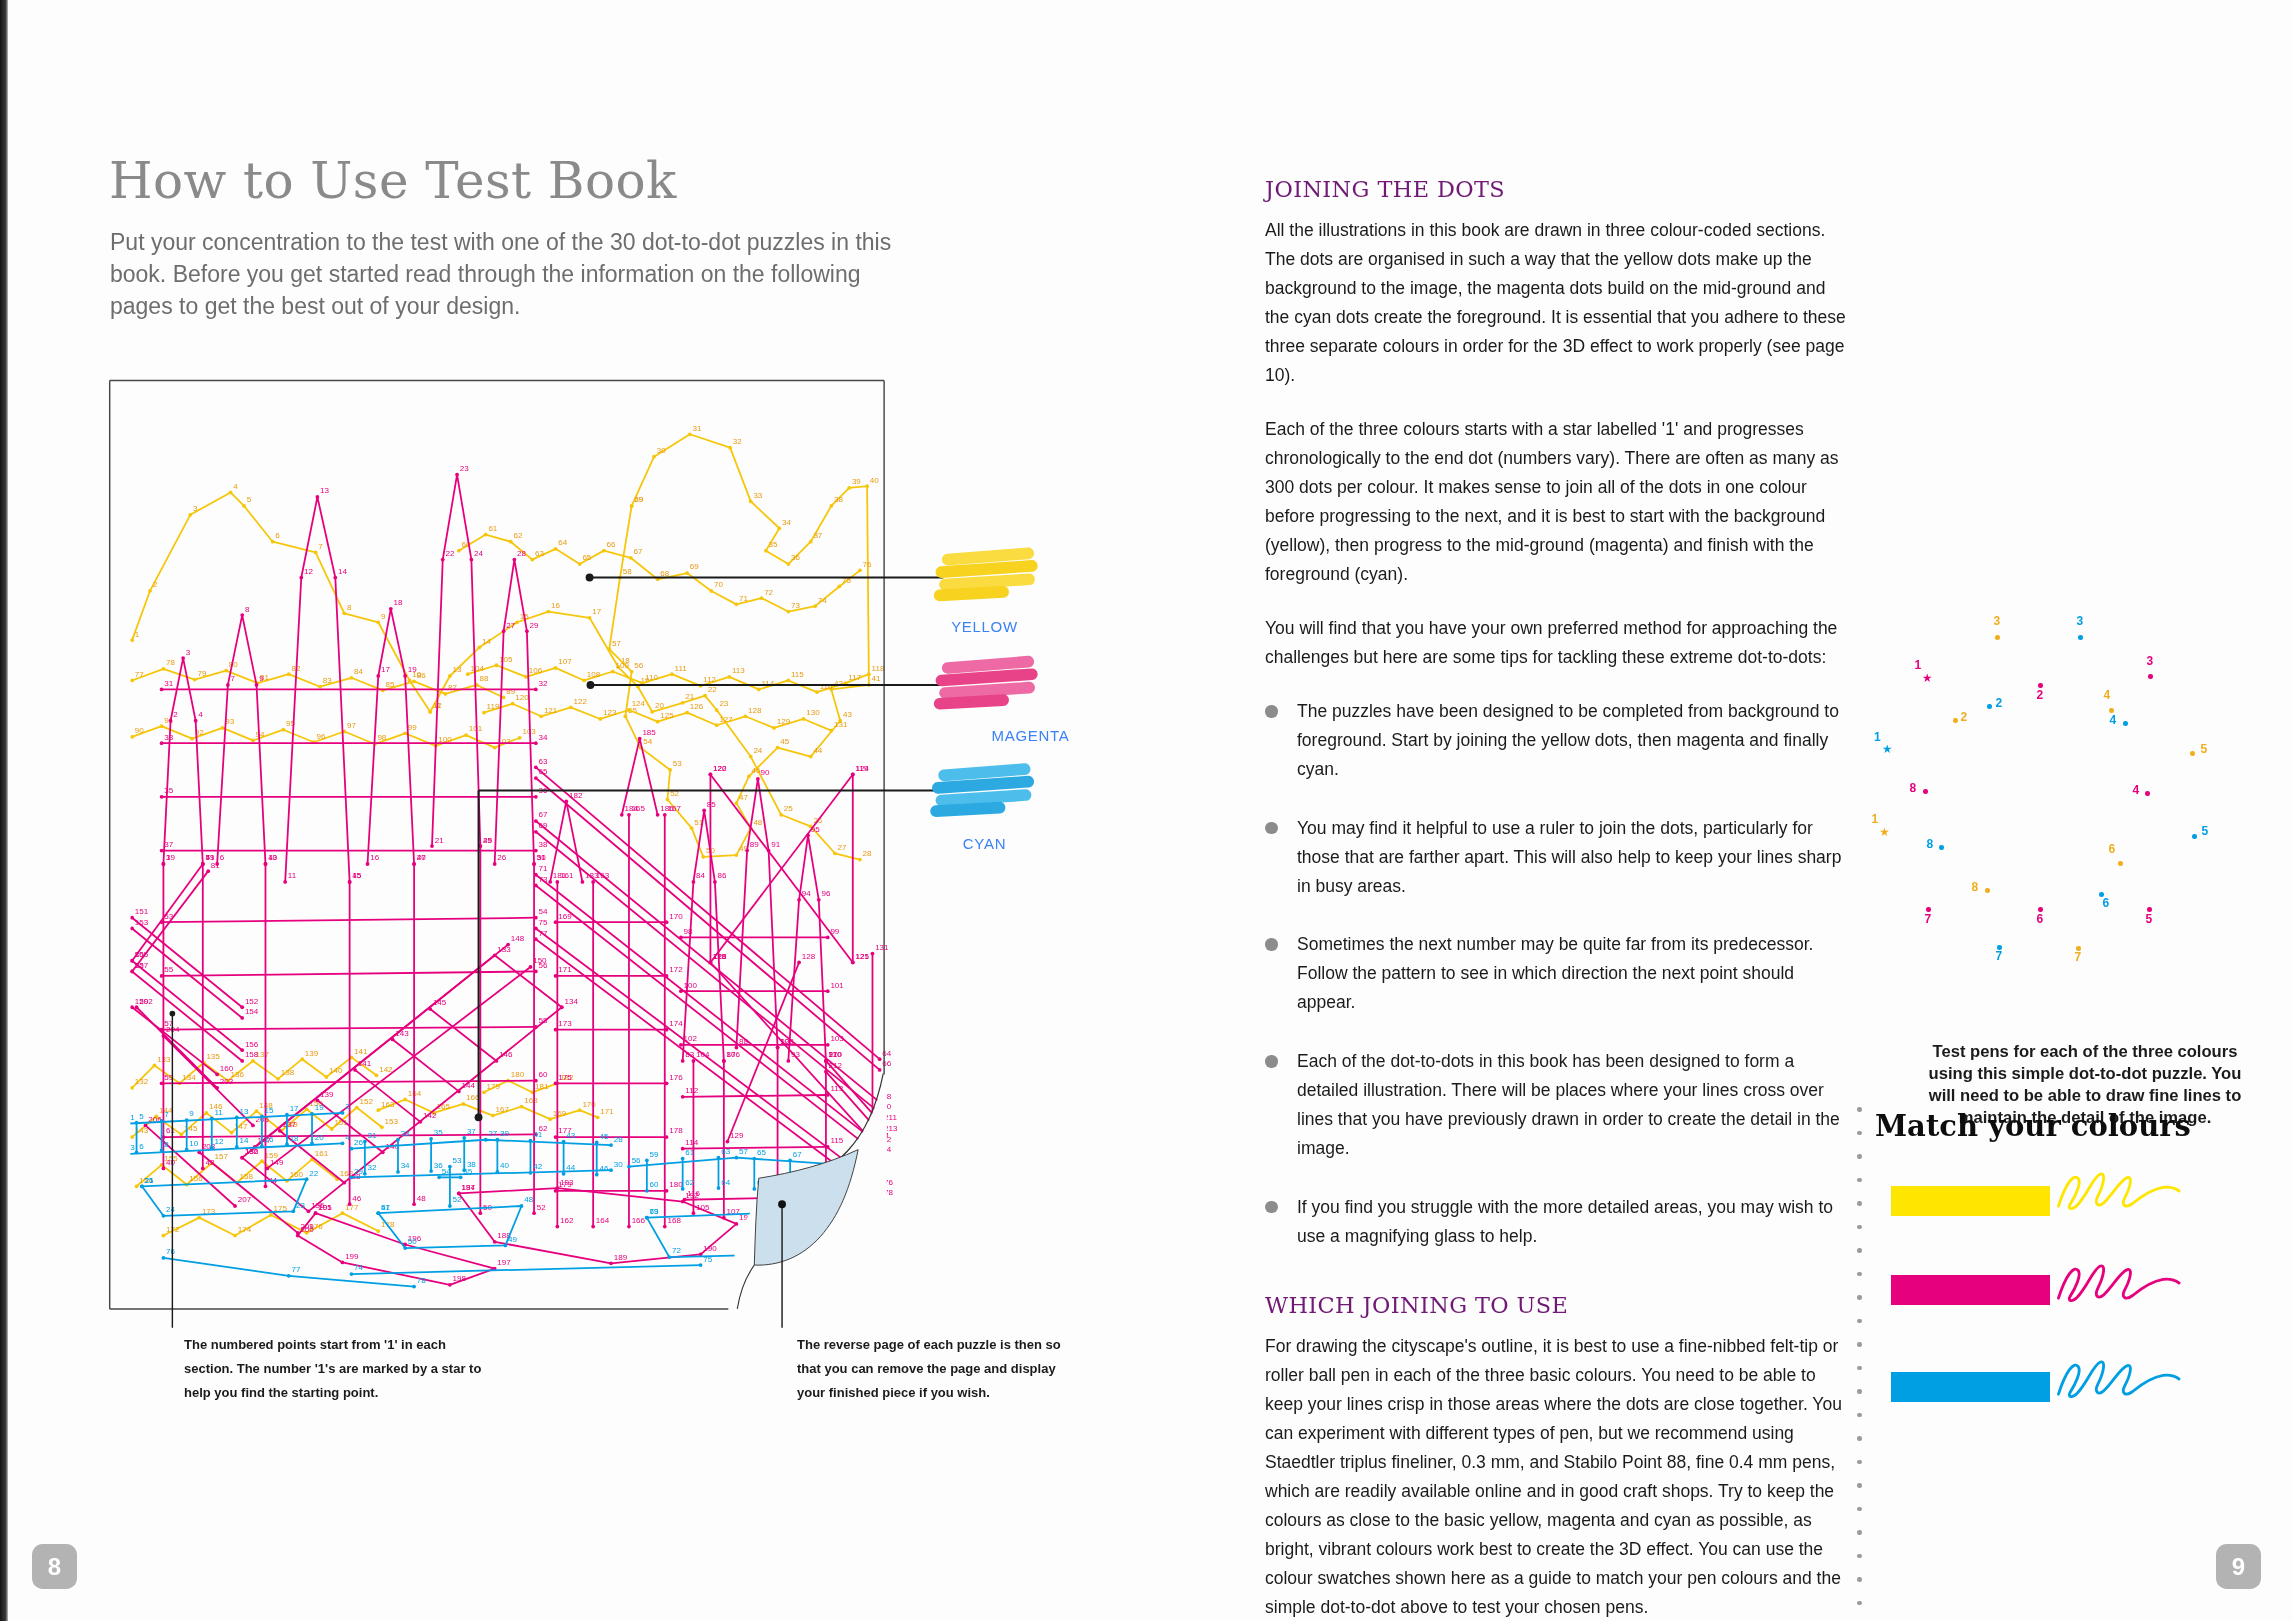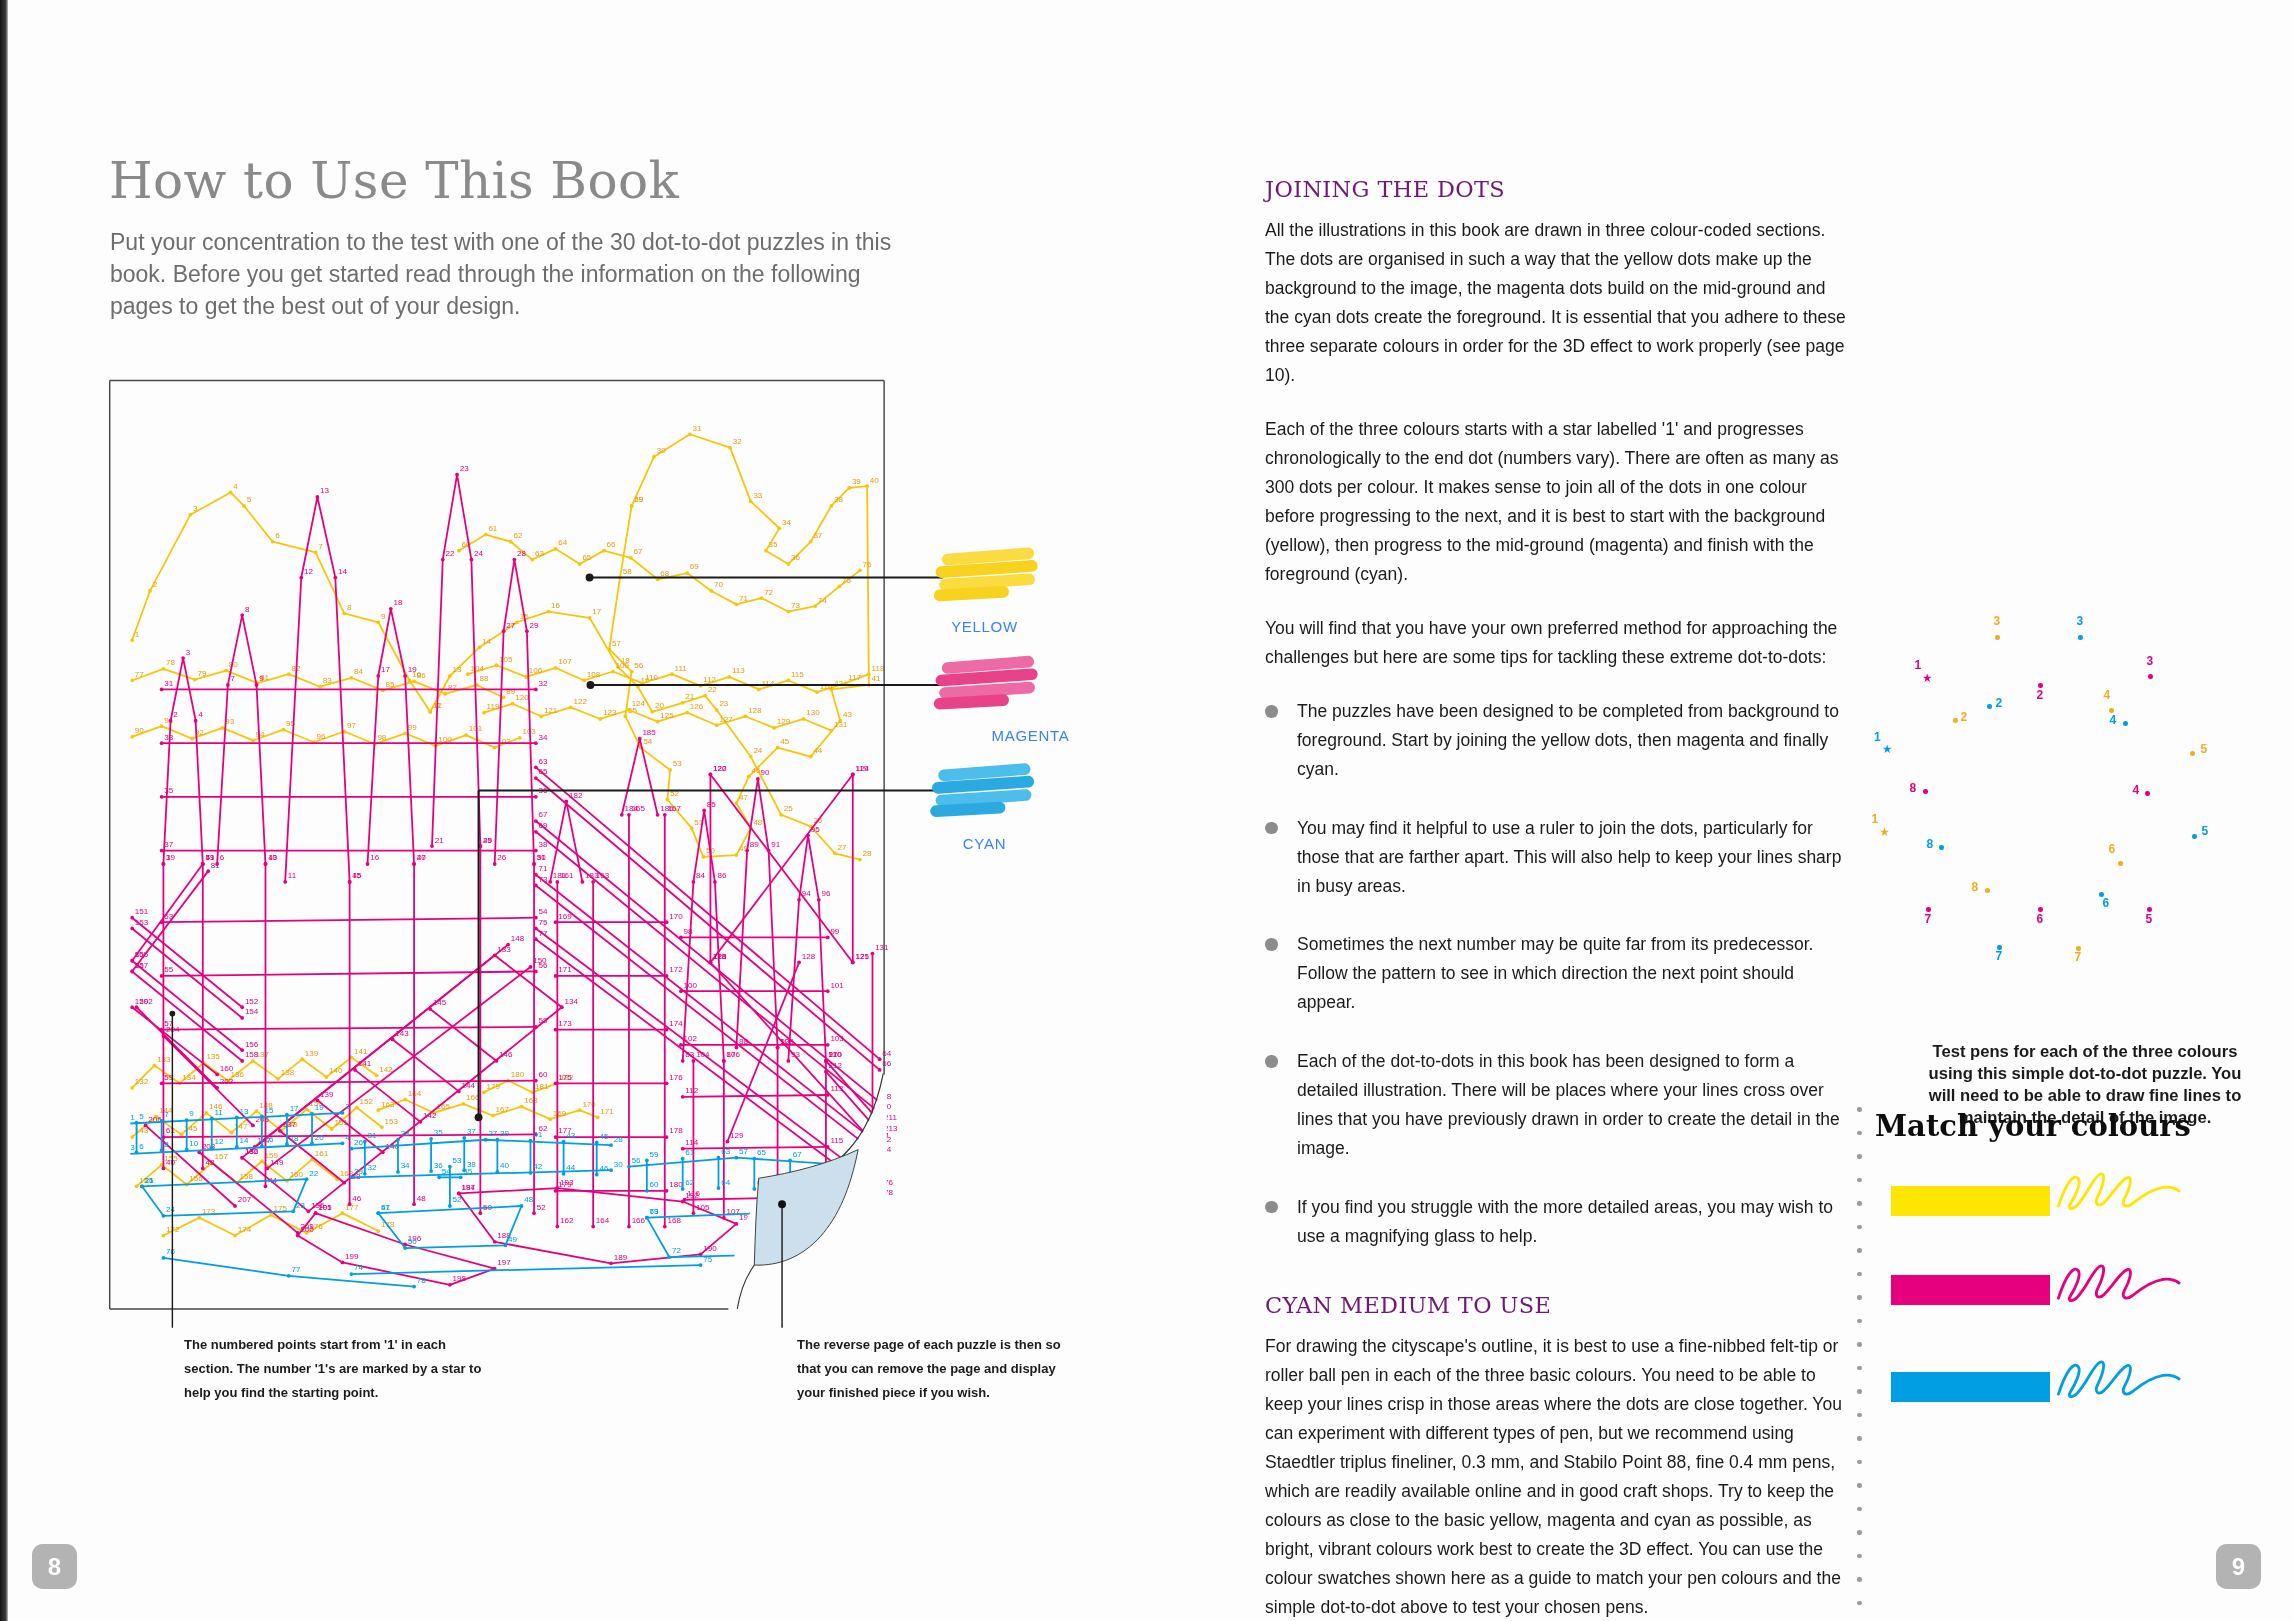--- a/index.html
+++ b/index.html
@@ -40,21 +40,21 @@
   .bar{left:1891px;width:159px;height:29.6px;}
   .scrib{left:2054px;width:134px;height:54px;}
 </style>
 </head>
 <body>
 
 <div class="spread">
 
   <div class="abs book-edge"></div>
 
-  <div class="abs title">How to Use This Book</div>
+  <div class="abs title">How to Use Test Book</div>
   <div class="abs intro">Put your concentration to the test with one of the 30 dot-to-dot puzzles in this book. Before you get started read through the information on the following pages to get the best out of your design.</div>
 
   <svg id="art-svg" class="abs" style="left:90px;top:376px;" width="949" height="976" viewBox="0 0 1060 1090">
       <defs>
         <clipPath id="frameClip">
           <rect x="23" y="6" width="863" height="1035"></rect>
         </clipPath>
       </defs>
       <g transform="translate(22,5)" clip-path="url(#frameClip)">
         <path d="M25,290L45,235L90,150L135,125L150,140L182,180L230,192L262,260L300,270L335,335L358,370" fill="none" stroke="#F6C60A" stroke-width="2" stroke-linejoin="round"></path>
@@ -1187,21 +1187,21 @@
     <p>All the illustrations in this book are drawn in three colour-coded sections. The dots are organised in such a way that the yellow dots make up the background to the image, the magenta dots build on the mid-ground and the cyan dots create the foreground. It is essential that you adhere to these three separate colours in order for the 3D effect to work properly (see page 10).</p>
     <p>Each of the three colours starts with a star labelled '1' and progresses chronologically to the end dot (numbers vary). There are often as many as 300 dots per colour. It makes sense to join all of the dots in one colour before progressing to the next, and it is best to start with the background (yellow), then progress to the mid-ground (magenta) and finish with the foreground (cyan).</p>
     <p>You will find that you have your own preferred method for approaching the challenges but here are some tips for tackling these extreme dot-to-dots:</p>
     <ul class="tips" id="tips-list">
         <li><span class="bullet" style="background: rgb(140, 140, 140);"></span>The puzzles have been designed to be completed from background to foreground. Start by joining the yellow dots, then magenta and finally cyan.</li>
         <li><span class="bullet" style="background: rgb(140, 140, 140);"></span>You may find it helpful to use a ruler to join the dots, particularly for those that are farther apart. This will also help to keep your lines sharp in busy areas.</li>
         <li><span class="bullet" style="background: rgb(140, 140, 140);"></span>Sometimes the next number may be quite far from its predecessor. Follow the pattern to see in which direction the next point should appear.</li>
         <li><span class="bullet" style="background: rgb(140, 140, 140);"></span>Each of the dot-to-dots in this book has been designed to form a detailed illustration. There will be places where your lines cross over lines that you have previously drawn in order to create the detail in the image.</li>
         <li><span class="bullet" style="background: rgb(140, 140, 140);"></span>If you find you struggle with the more detailed areas, you may wish to use a magnifying glass to help.</li>
       </ul>
-    <h3 class="sec-head h2-gap">CYAN MEDIUM TO USE</h3>
+    <h3 class="sec-head h2-gap">WHICH JOINING TO USE</h3>
     <p>For drawing the cityscape's outline, it is best to use a fine-nibbed felt-tip or roller ball pen in each of the three basic colours. You need to be able to keep your lines crisp in those areas where the dots are close together. You can experiment with different types of pen, but we recommend using Staedtler triplus fineliner, 0.3 mm, and Stabilo Point 88, fine 0.4 mm pens, which are readily available online and in good craft shops. Try to keep the colours as close to the basic yellow, magenta and cyan as possible, as bright, vibrant colours work best to create the 3D effect. You can use the colour swatches shown here as a guide to match your pen colours and the simple dot-to-dot above to test your chosen pens.</p>
   </div>
 
   <div class="abs puzzle" id="mini-puzzle">
       <span class="pz-star" style="left: 7.2px; top: 208px; color: rgb(240, 174, 30);">★</span>
       <span class="pz-num" style="left: -8px; top: 194px; color: rgb(240, 174, 30);">1</span>
       <span class="pz-dot" style="left: 81px; top: 100px; background: rgb(240, 174, 30);"></span>
       <span class="pz-num" style="left: 81px; top: 92px; color: rgb(240, 174, 30);">2</span>
       <span class="pz-dot" style="left: 123px; top: 17px; background: rgb(240, 174, 30);"></span>
       <span class="pz-num" style="left: 114px; top: -3.6px; color: rgb(240, 174, 30);">3</span>

